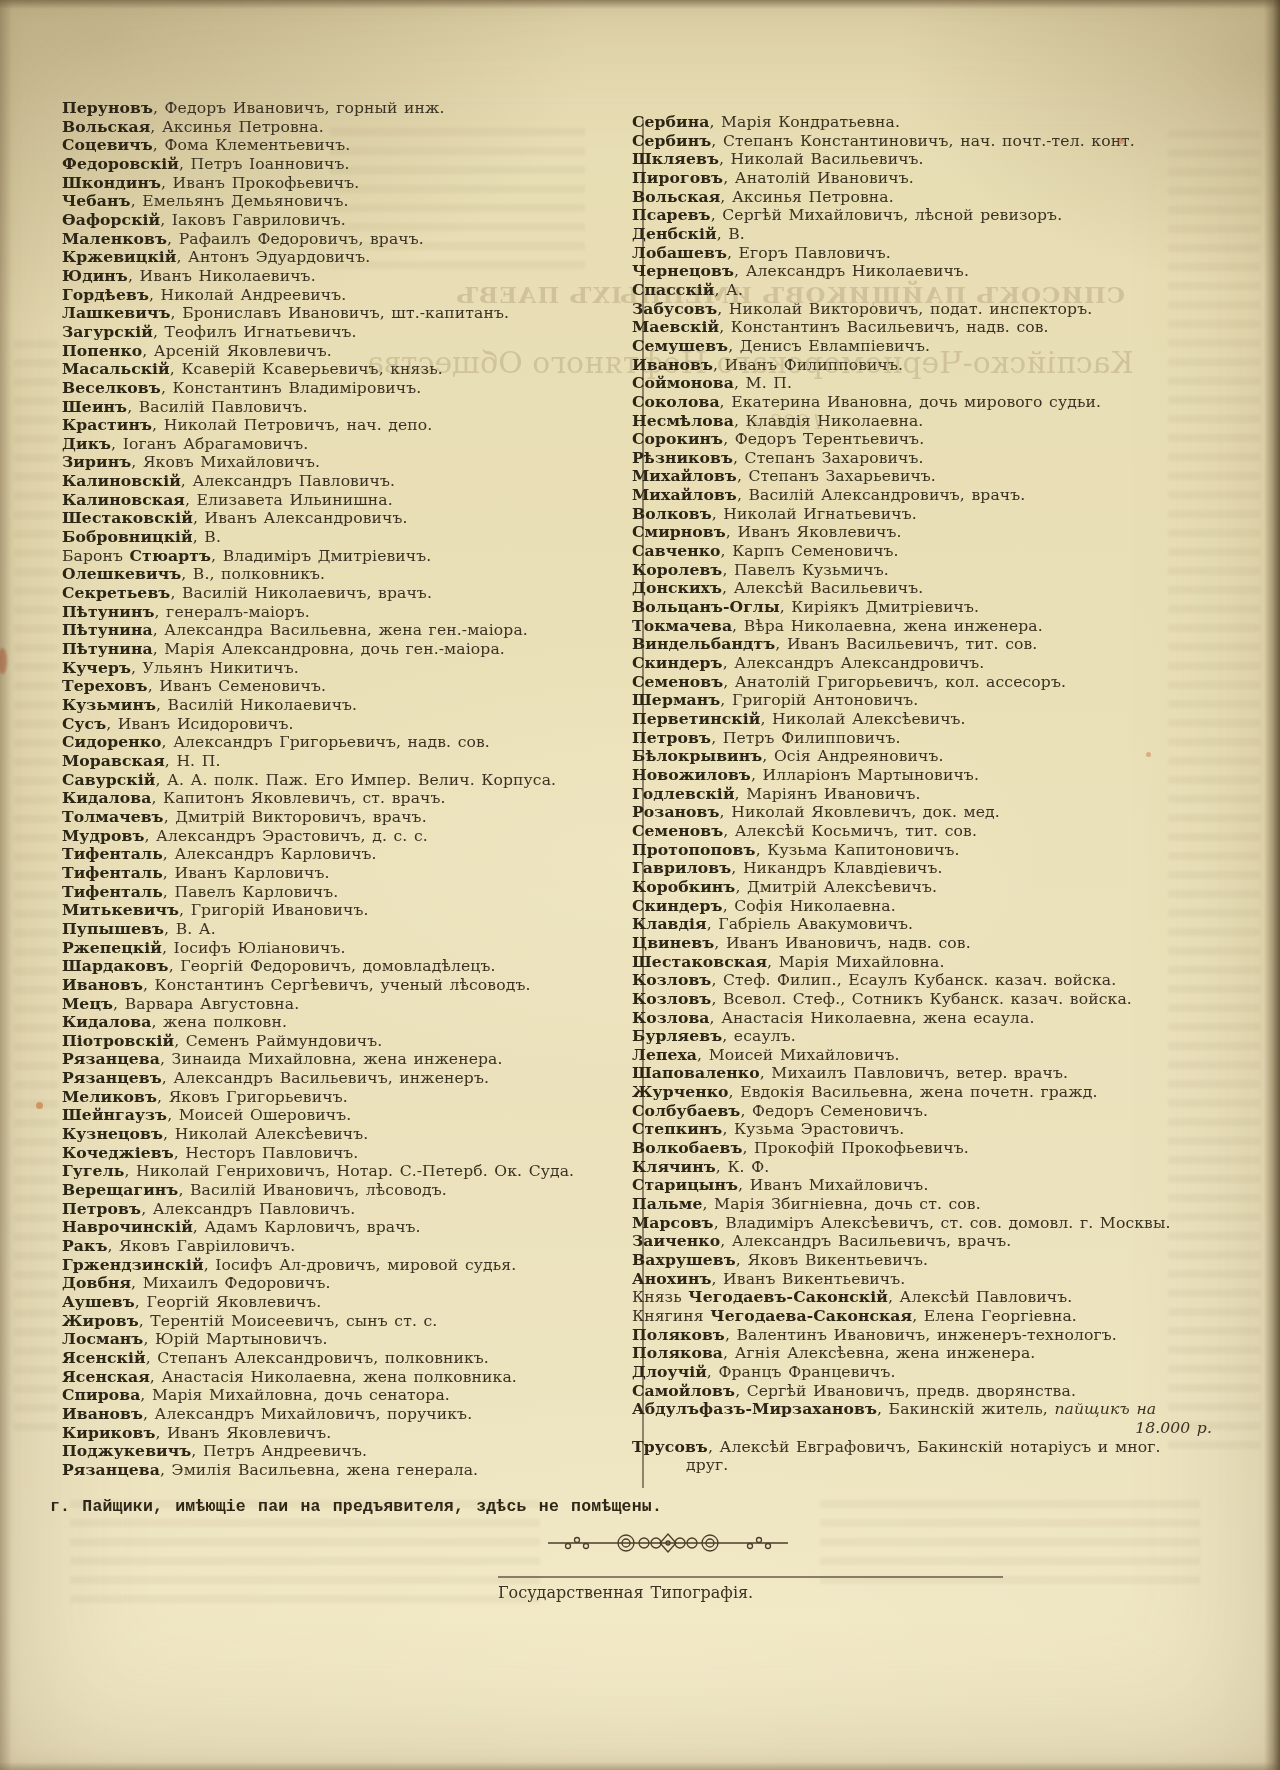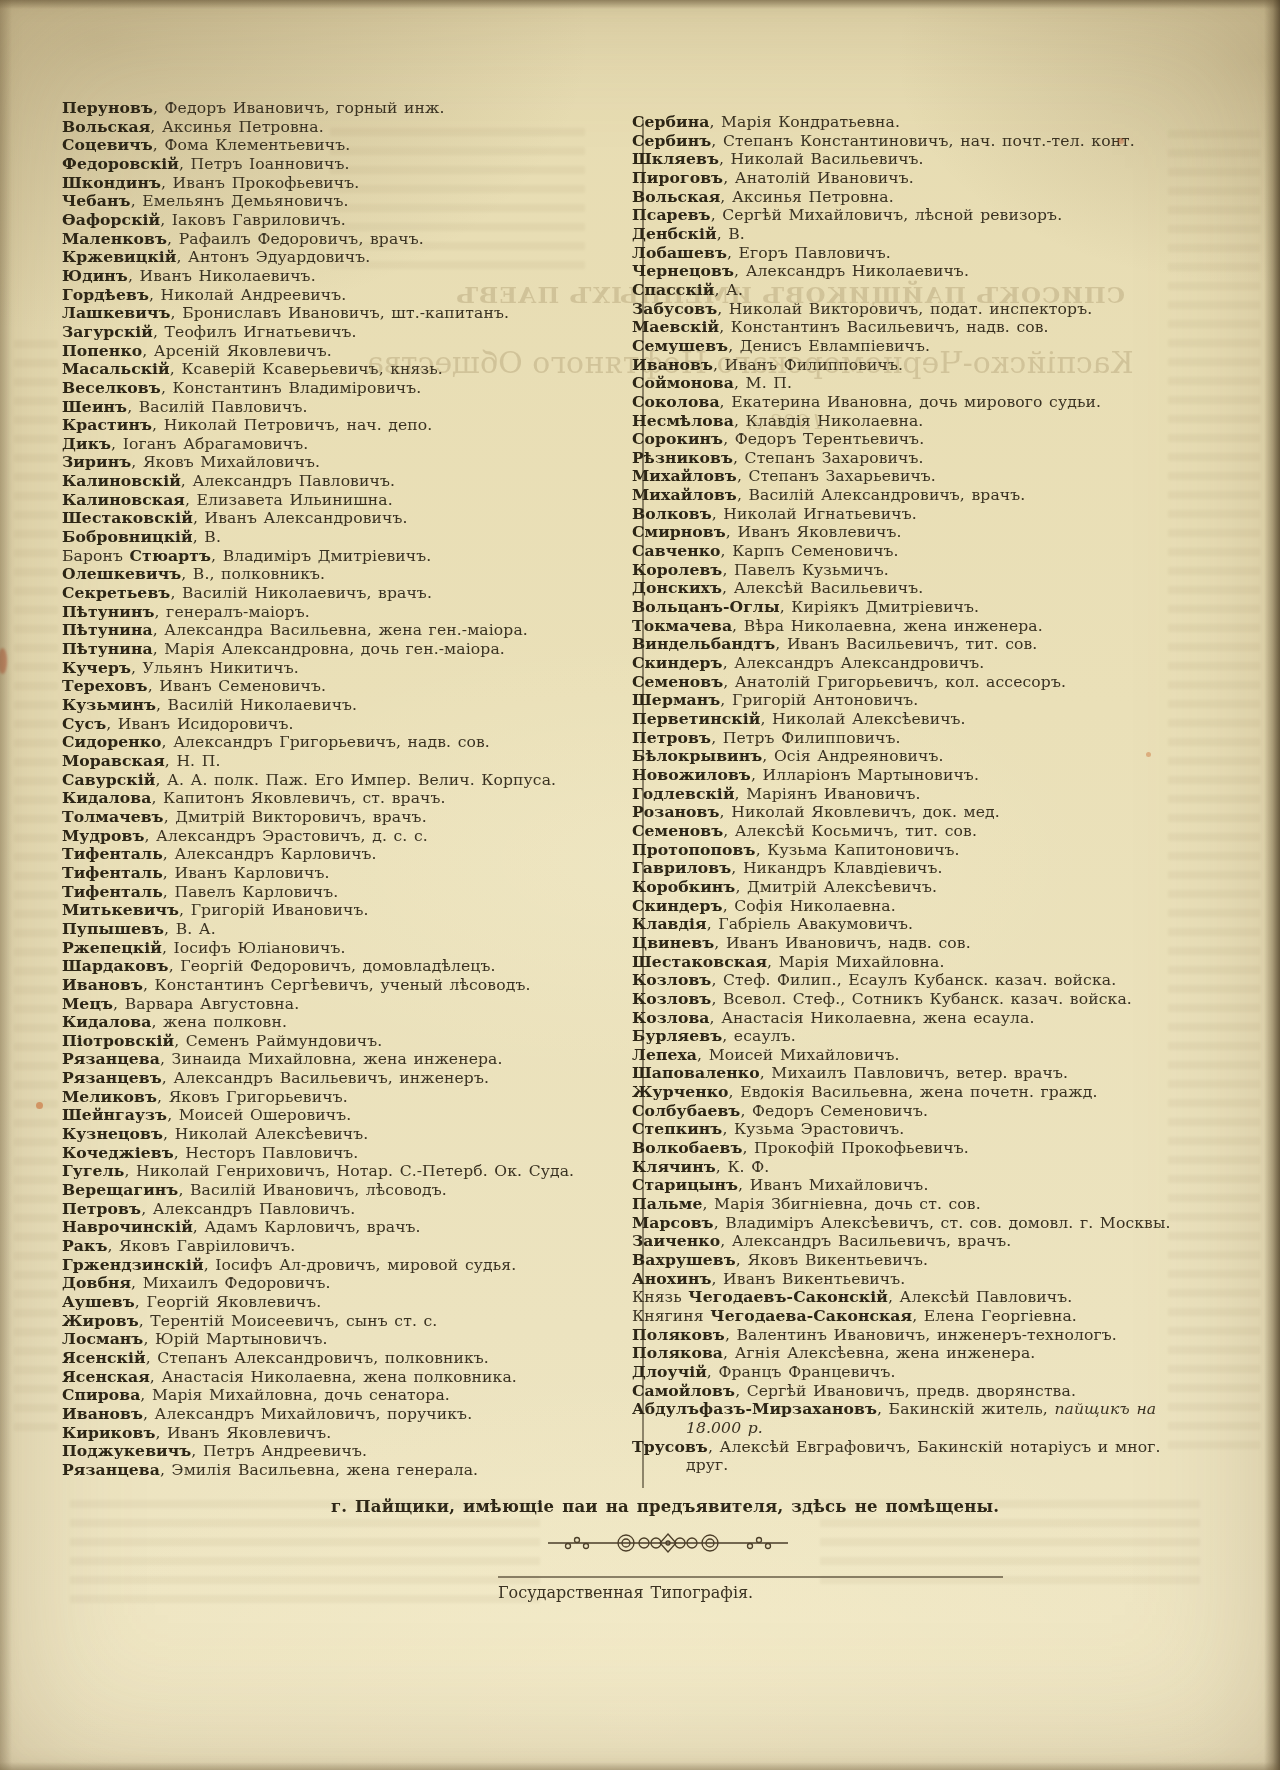--- a/index.html
+++ b/index.html
@@ -22,30 +22,30 @@
   .edge-bottom{position:absolute;left:0;bottom:0;width:100%;height:8px;
     background:linear-gradient(0deg, rgba(105,88,55,.35), rgba(105,88,55,0));}
 
   
   ul.col{position:absolute;margin:0;padding:0;list-style:none;
     font-size:15.6px;line-height:18.66px;white-space:nowrap;
     color:#3a3222;word-spacing:1.5px;letter-spacing:.1px;}
   ul.col li{height:18.66px;}
   .surname{font-weight:bold;color:#2d2616;}
   .pre{color:#3a3222;}
-  .it{font-style:italic;}
+  .it{font-style:italic;text-align:right;}
   li.cont{padding-left:54px;}
   #col-left{left:62px;top:99px;width:560px;}
   #col-right{left:632px;top:113px;width:580px;}
   .divider{position:absolute;left:642px;top:120px;width:2px;height:1368px;
     background:rgba(62,52,34,.55);}
 
   
-  .footnote{position:absolute;left:50px;top:1497px;width:1230px;text-align:center;
-    font-weight:bold;font-size:16.5px;color:#2e2717;letter-spacing:.2px;word-spacing:2px;}
+  .footnote{position:absolute;left:50px;top:1497px;width:1230px;text-align:left;
+    font-weight:bold;font-size:16.5px;color:#2e2717;letter-spacing:.2px;word-spacing:2px;font-family:Liberation Mono, monospace;}
   .ornament{position:absolute;left:548px;top:1532px;width:240px;height:22px;color:#4a3d28;}
   .imprint-rule{position:absolute;left:498px;top:1576px;width:505px;height:2px;
     background:rgba(70,58,38,.6);}
   .imprint{position:absolute;left:498px;top:1583px;width:505px;text-align:left;
     font-size:16px;color:#3a3222;word-spacing:2px;}
 
   
   .bleed{position:absolute;transform:scaleX(-1);color:#9c875b;opacity:.30;
     filter:blur(.6px);text-align:center;white-space:nowrap;}
   .bleed-1{left:420px;top:281px;width:740px;font-weight:bold;font-size:23px;letter-spacing:1px;}

